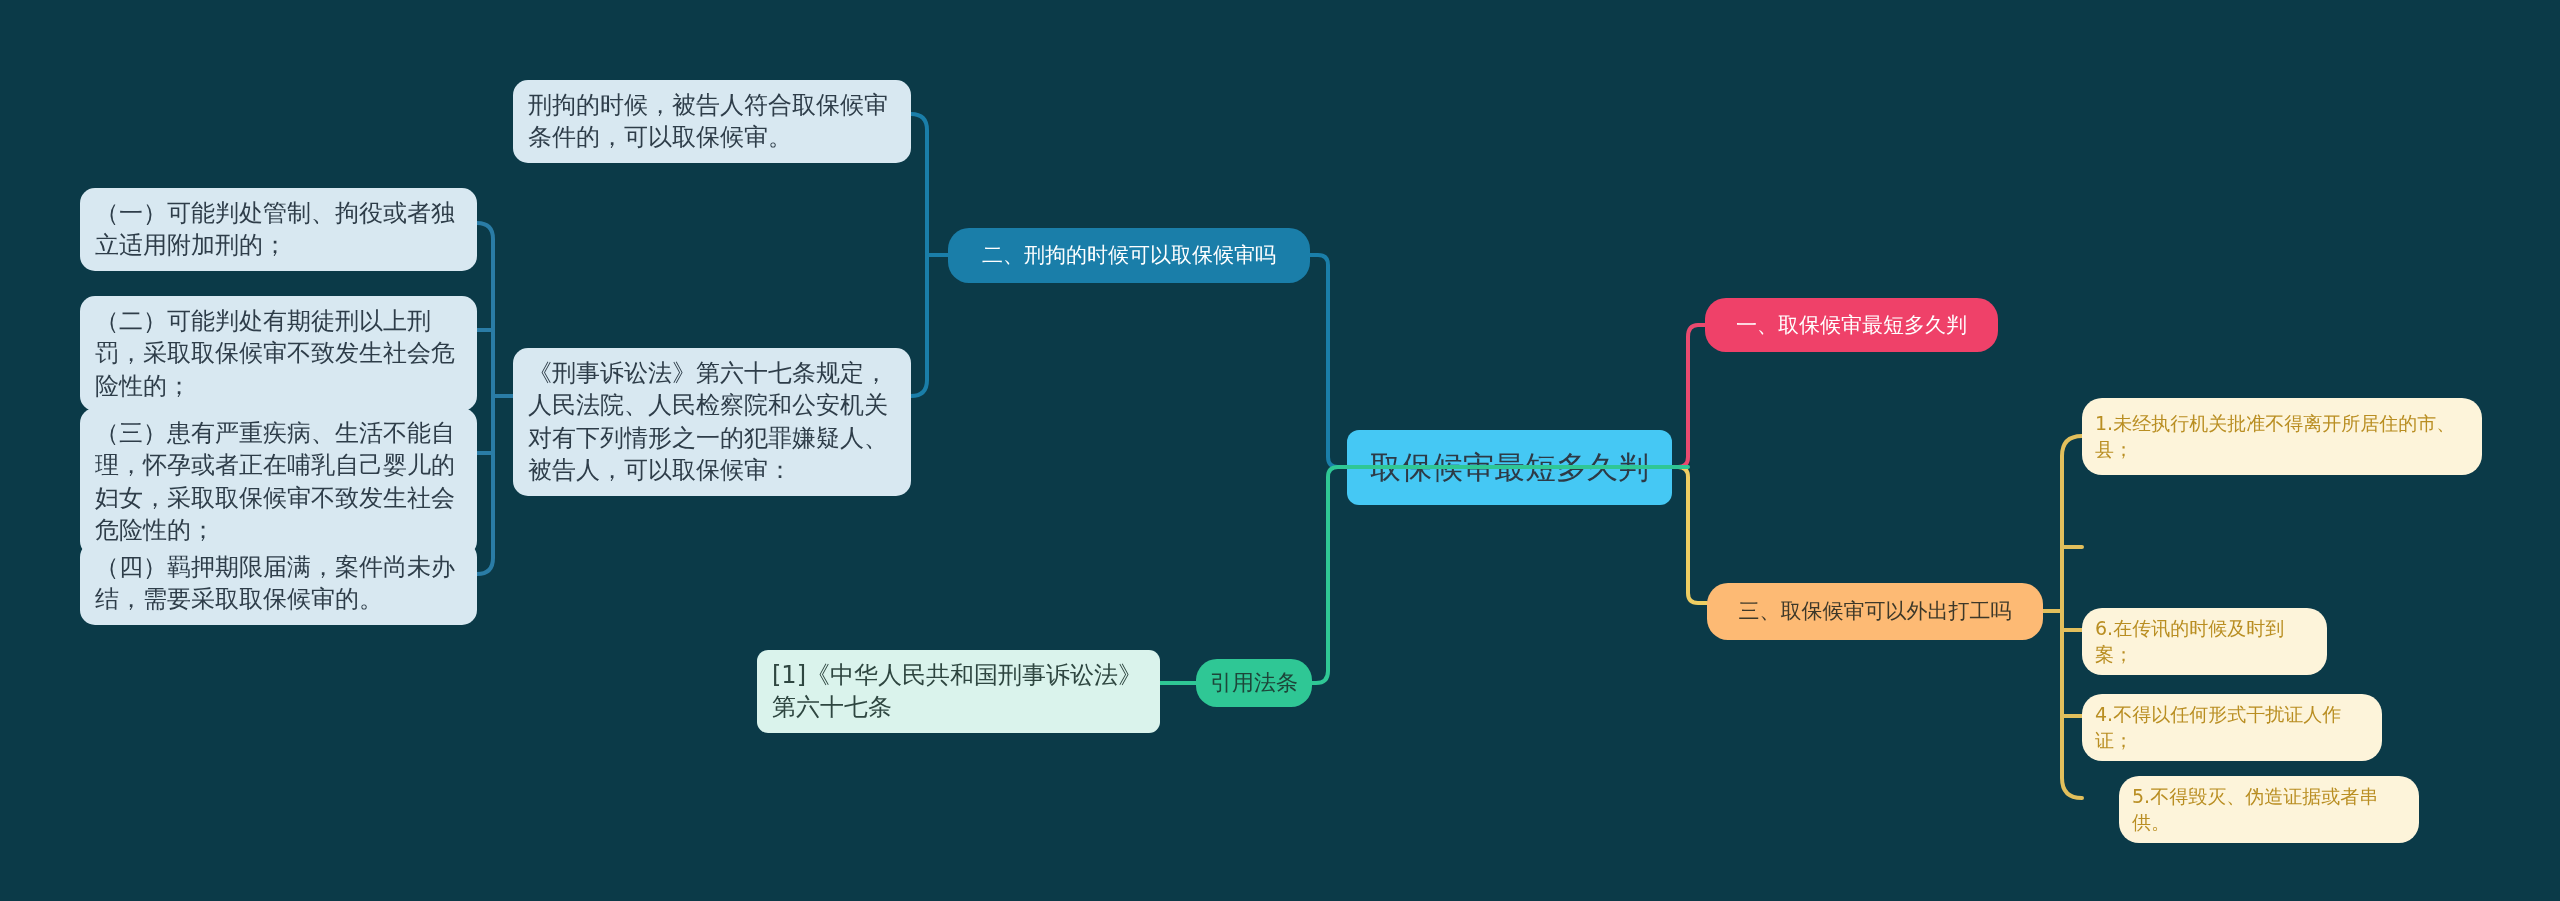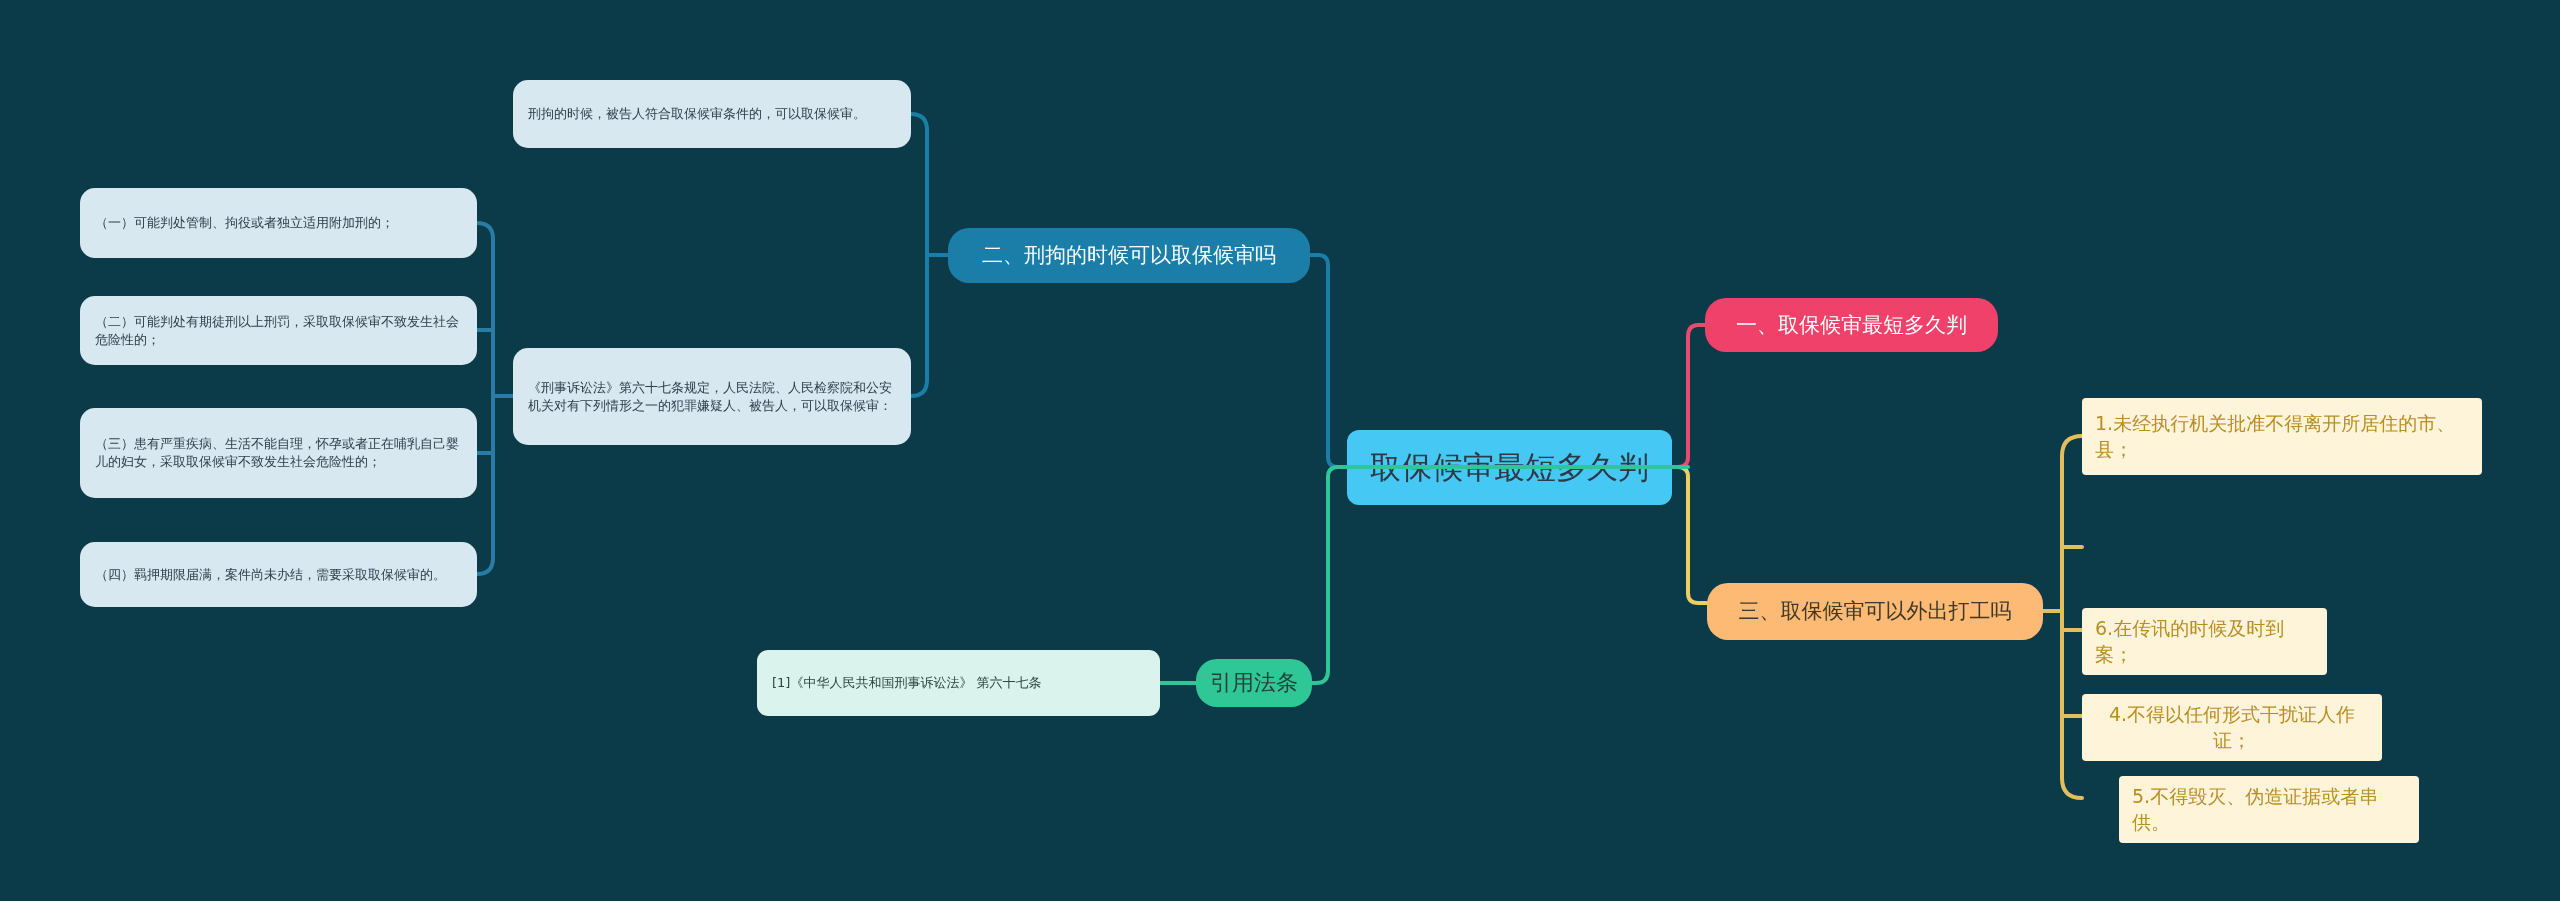--- a/index.html
+++ b/index.html
@@ -9,25 +9,25 @@
     font-family:"DejaVu Sans","Liberation Sans",sans-serif;
   }
   svg.wires{position:absolute;left:0;top:0;pointer-events:none;}
   .node{
     position:absolute;box-sizing:border-box;
     display:flex;align-items:center;
     line-height:1.35;
   }
   .note{
     background:#d8e8f1;color:#2e3d49;border-radius:15px;
-    font-size:13px;padding:9px 15px;text-align:left;
+    font-size:24px;padding:9px 15px;text-align:left;
   }
   .mint{background:#daf3ec;color:#2e4640;border-radius:11px;}
   .cream{
-    background:#fdf4da;color:#b98e22;border-radius:4px;
+    background:#fdf4da;color:#b98e22;border-radius:20px;
     font-size:19px;padding:8px 13px;text-align:left;
   }
   .topic{
     justify-content:center;text-align:center;border-radius:21px;
     font-size:21px;white-space:nowrap;
   }
   .root{
     background:#45c8f4;color:#2d3a46;font-size:31px;border-radius:12px;
     justify-content:center;white-space:nowrap;
   }
@@ -92,21 +92,21 @@
   <div class="node topic cite" style="left:1196px;top:659px;width:116px;height:48px;">
     <span>引用法条</span>
   </div>
 
   <div class="node cream" style="left:2082px;top:398px;width:400px;min-height:77px;">
     <span>1.未经执行机关批准不得离开所居住的市、县；</span>
   </div>
   <div class="node cream" style="left:2082px;top:608px;width:245px;min-height:44px;">
     <span>6.在传讯的时候及时到案；</span>
   </div>
-  <div class="node cream" style="left:2082px;top:694px;width:300px;min-height:44px;text-align:center;">
+  <div class="node cream" style="left:2082px;top:694px;width:300px;min-height:44px;">
     <span>4.不得以任何形式干扰证人作证；</span>
   </div>
   <div class="node cream" style="left:2082px;top:776px;width:300px;min-height:44px;margin-left:37px;">
     <span>5.不得毁灭、伪造证据或者串供。</span>
   </div>
 
   <svg class="wires" width="2560" height="901">
     <path fill="none" stroke-width="4" stroke-linecap="round" d="M 1688 467 L 1338 467 Q 1328 467 1328 477 L 1328 671 Q 1328 683 1316 683 L 1312 683" stroke="#2fc795"></path>
   </svg>
 

